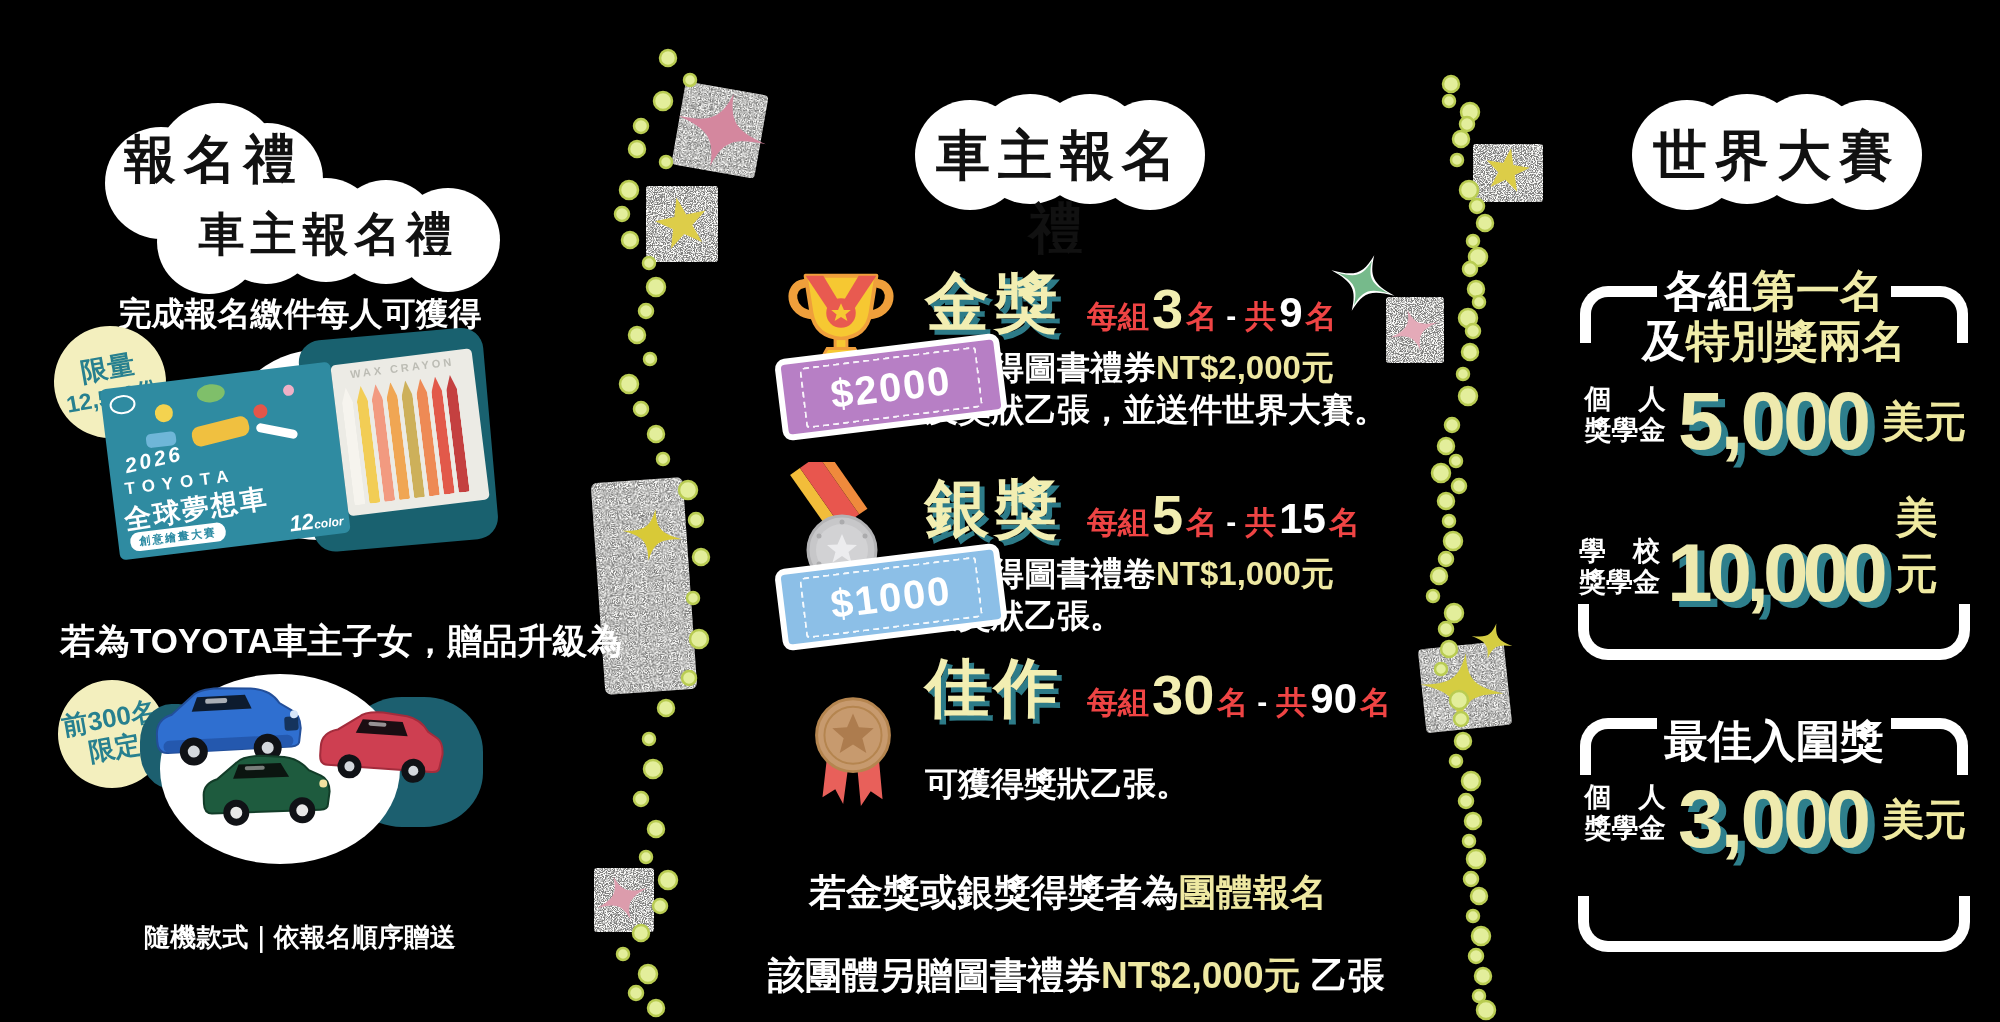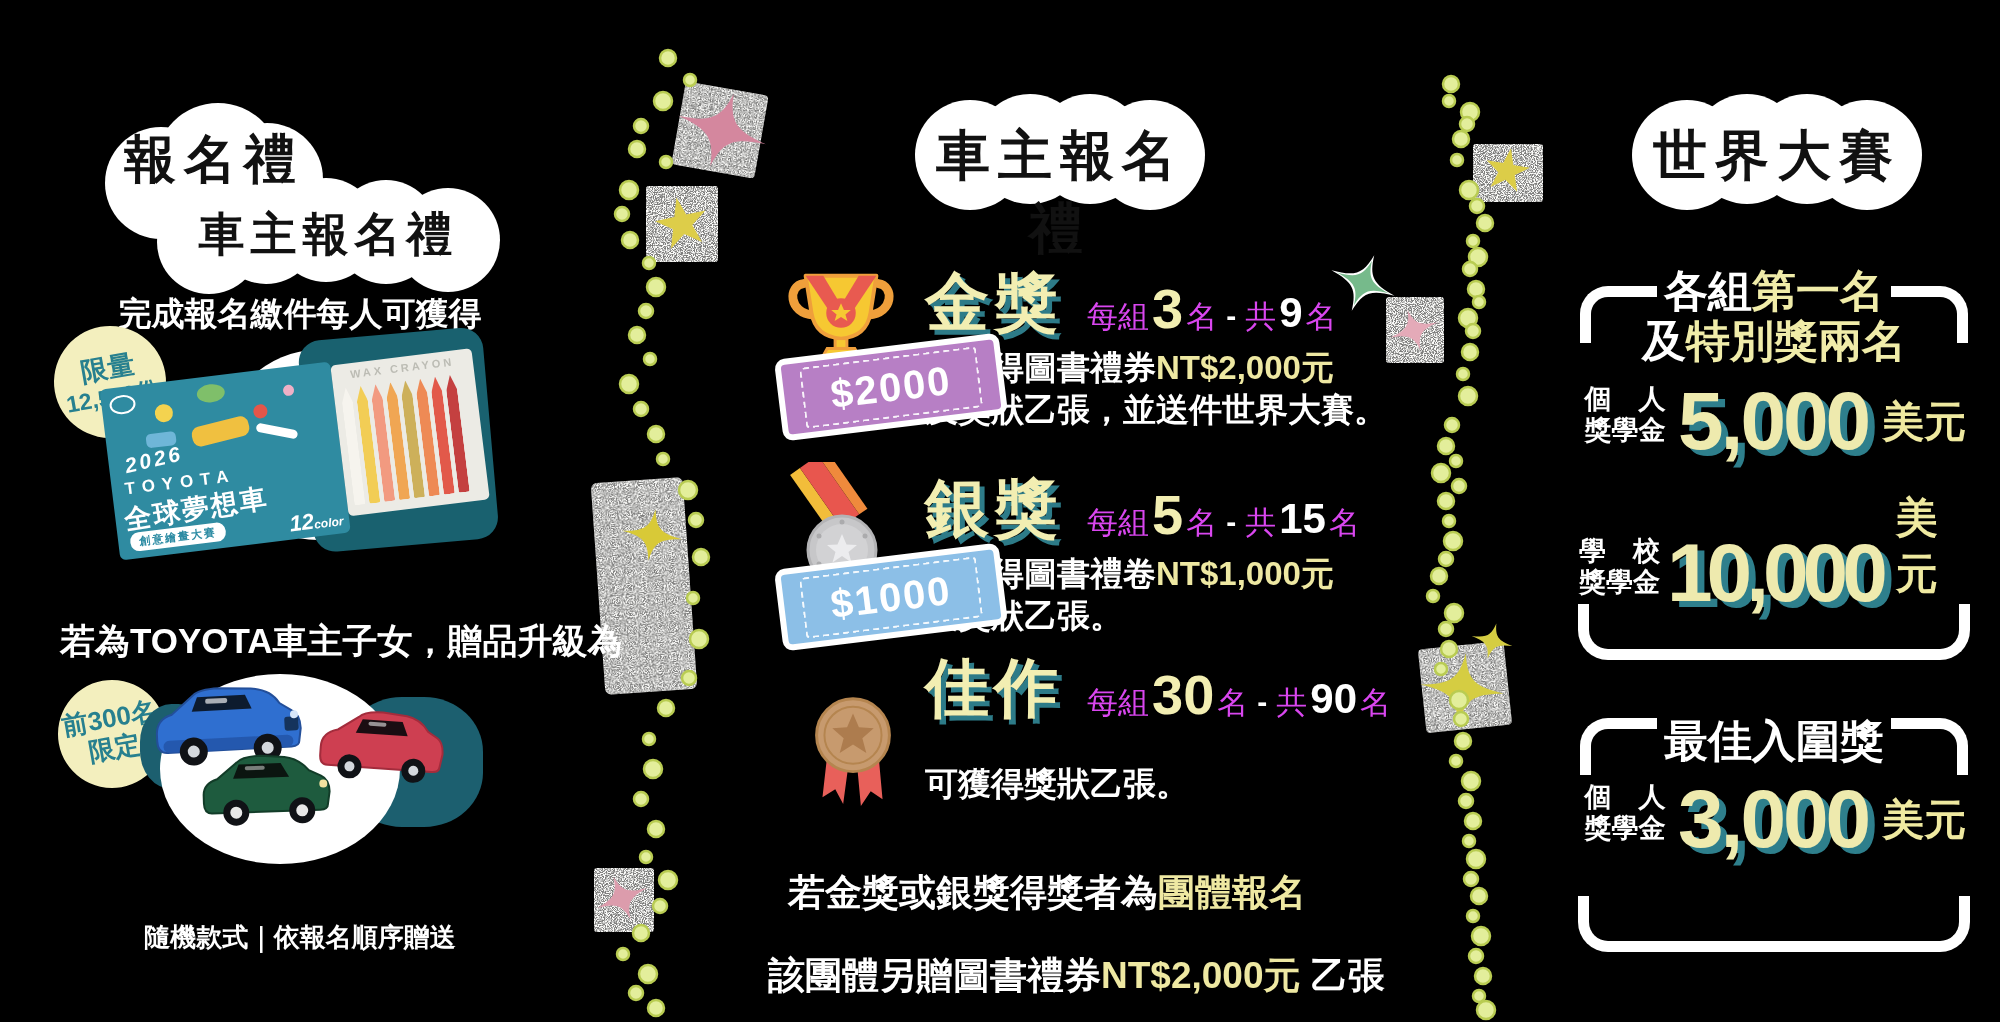--- a/index.html
+++ b/index.html
@@ -44,27 +44,27 @@
   .cars-ellipse{position:absolute;background:#fff;border-radius:50%;}
   
   .icon{position:absolute;}
   .ticket{position:absolute;border:6px solid #fff;border-radius:10px;display:flex;align-items:center;
           justify-content:center;z-index:3;}
   .ticket .tk-in{border:2px dashed rgba(255,255,255,.9);border-radius:4px;padding:6px 26px;
           color:#fff;font-weight:900;font-size:40px;letter-spacing:2px;}
   .award-head{position:absolute;display:flex;align-items:flex-end;}
   .award-name{font-size:64px;font-weight:900;color:#f2eeb2;text-shadow:5px 5px 0 #2d7b88;
               letter-spacing:5px;line-height:1;margin-right:24px;}
-  .per{font-size:31px;color:#d946ef;font-weight:400;line-height:1.1;}
+  .per{font-size:31px;color:#ef4444;font-weight:700;line-height:1.1;}
   .cnt{font-size:56px;color:#f2eeb2;font-weight:900;line-height:.9;margin:0 3px;}
   .dash{font-size:30px;color:#fff;font-weight:900;margin:0 9px;line-height:1.2;}
   .totnum{font-size:42px;color:#fff;font-weight:900;line-height:1;margin:0 3px;}
   .desc{position:absolute;font-size:33px;font-weight:800;color:#fff;line-height:1.2;white-space:nowrap;margin:0;}
   .desc .y,.note .y{color:#eee8a2;}
-  .note{position:absolute;width:560px;text-align:left;font-size:37px;font-weight:900;color:#fff;
+  .note{position:absolute;width:560px;text-align:center;font-size:37px;font-weight:900;color:#fff;
         white-space:nowrap;margin:0;}
   
   .prize-box{position:absolute;}
   .pb-head{position:absolute;width:100%;text-align:center;font-size:44px;font-weight:900;color:#fff;
            white-space:nowrap;}
   .pb-head .y{color:#f0eca9;}
   .corner{position:absolute;width:66px;height:46px;border-top:11px solid #fff;}
   .corner.tl{left:2px;border-left:11px solid #fff;border-top-left-radius:28px;}
   .corner.tr{right:2px;border-right:11px solid #fff;border-top-right-radius:28px;}
   .ubracket{position:absolute;left:0;width:100%;height:56px;box-sizing:border-box;

